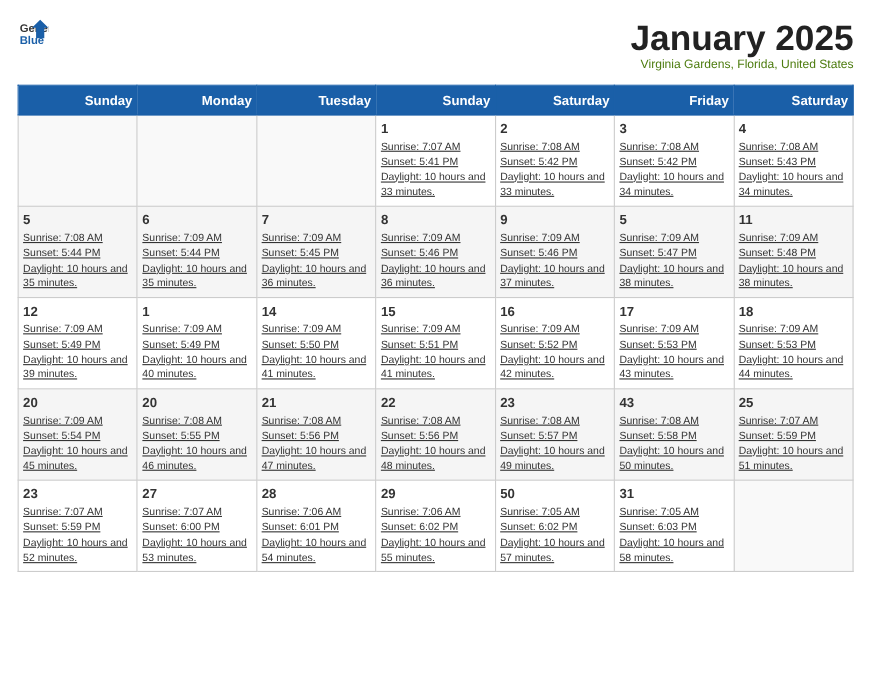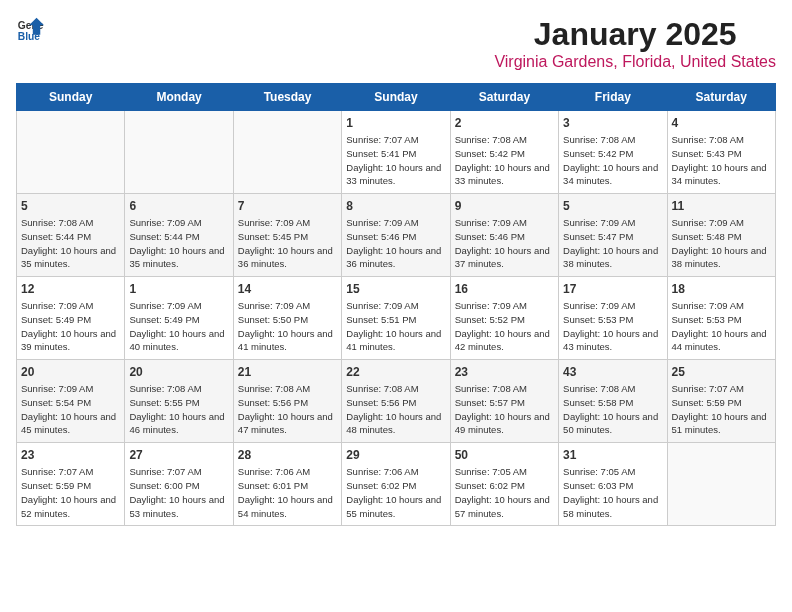--- a/index.html
+++ b/index.html
@@ -19,43 +19,43 @@
     .logo {
       display: flex;
       align-items: center;
       gap: 4px;
     }
     .logo-icon {
       width: 28px;
       height: 28px;
     }
     .title-block {
-      text-align: center;
+      text-align: right;
     }
     .calendar-title {
       font-size: 32px;
       font-weight: bold;
       color: #222;
     }
     .calendar-subtitle {
-      font-size: 16px;
-      color: #be185d;
+      font-size: 11px;
+      color: #4d7c0f;
     }
     .calendar {
       width: 100%;
       border-collapse: collapse;
       border: 1px solid #bbb;
     }
     .calendar th {
       background: #1a5fa8;
       color: #fff;
       font-size: 12px;
       font-weight: bold;
       padding: 6px 4px;
-      text-align: center;
+      text-align: right;
       border: 1px solid #1a5fa8;
     }
     .calendar td {
       vertical-align: top;
       padding: 5px 4px;
       font-size: 10px;
       color: #333;
       border: 1px solid #ccc;
       width: 108px;
       min-height: 80px;
@@ -70,20 +70,21 @@
     .day-num {
       font-size: 12px;
       font-weight: bold;
       display: block;
       margin-bottom: 3px;
     }
     .day-info {
       font-size: 9.5px;
       line-height: 1.45;
       color: #333;
+      text-decoration: underline;
     }
     .empty-cell {
       background: #f9f9f9 !important;
     }
   </style>
 </head>
 <body>
 
 <div class="header">
   <div class="logo">

